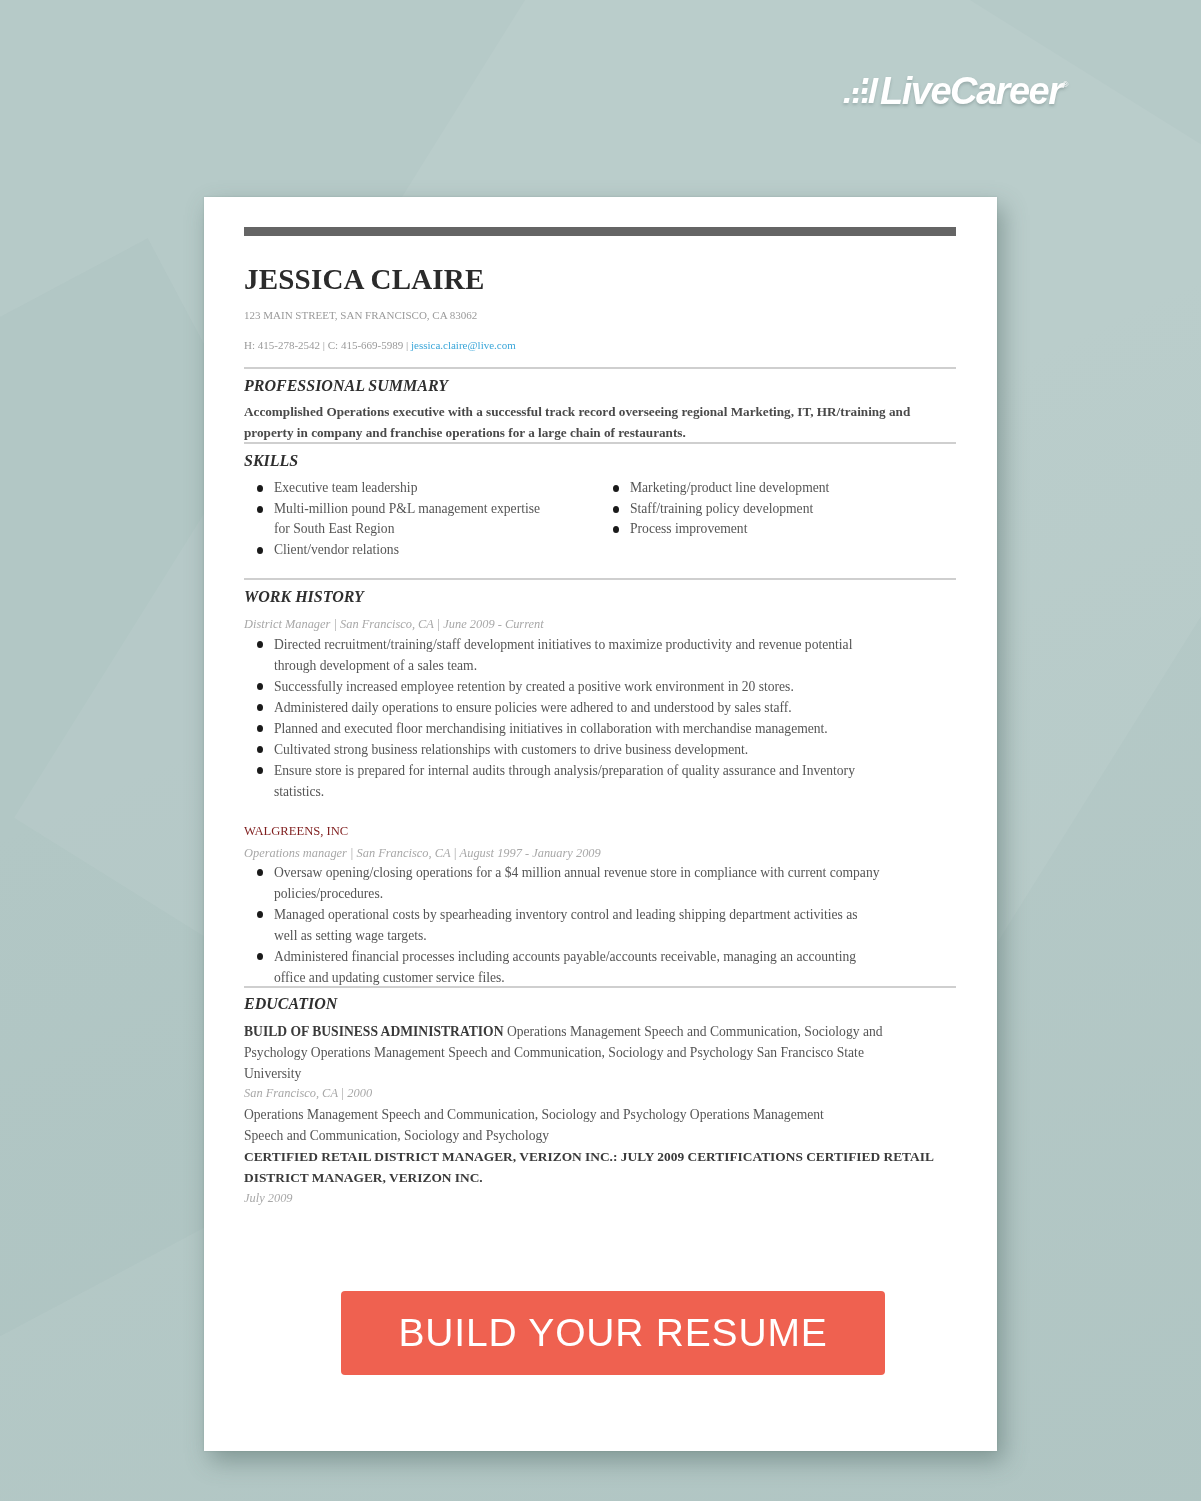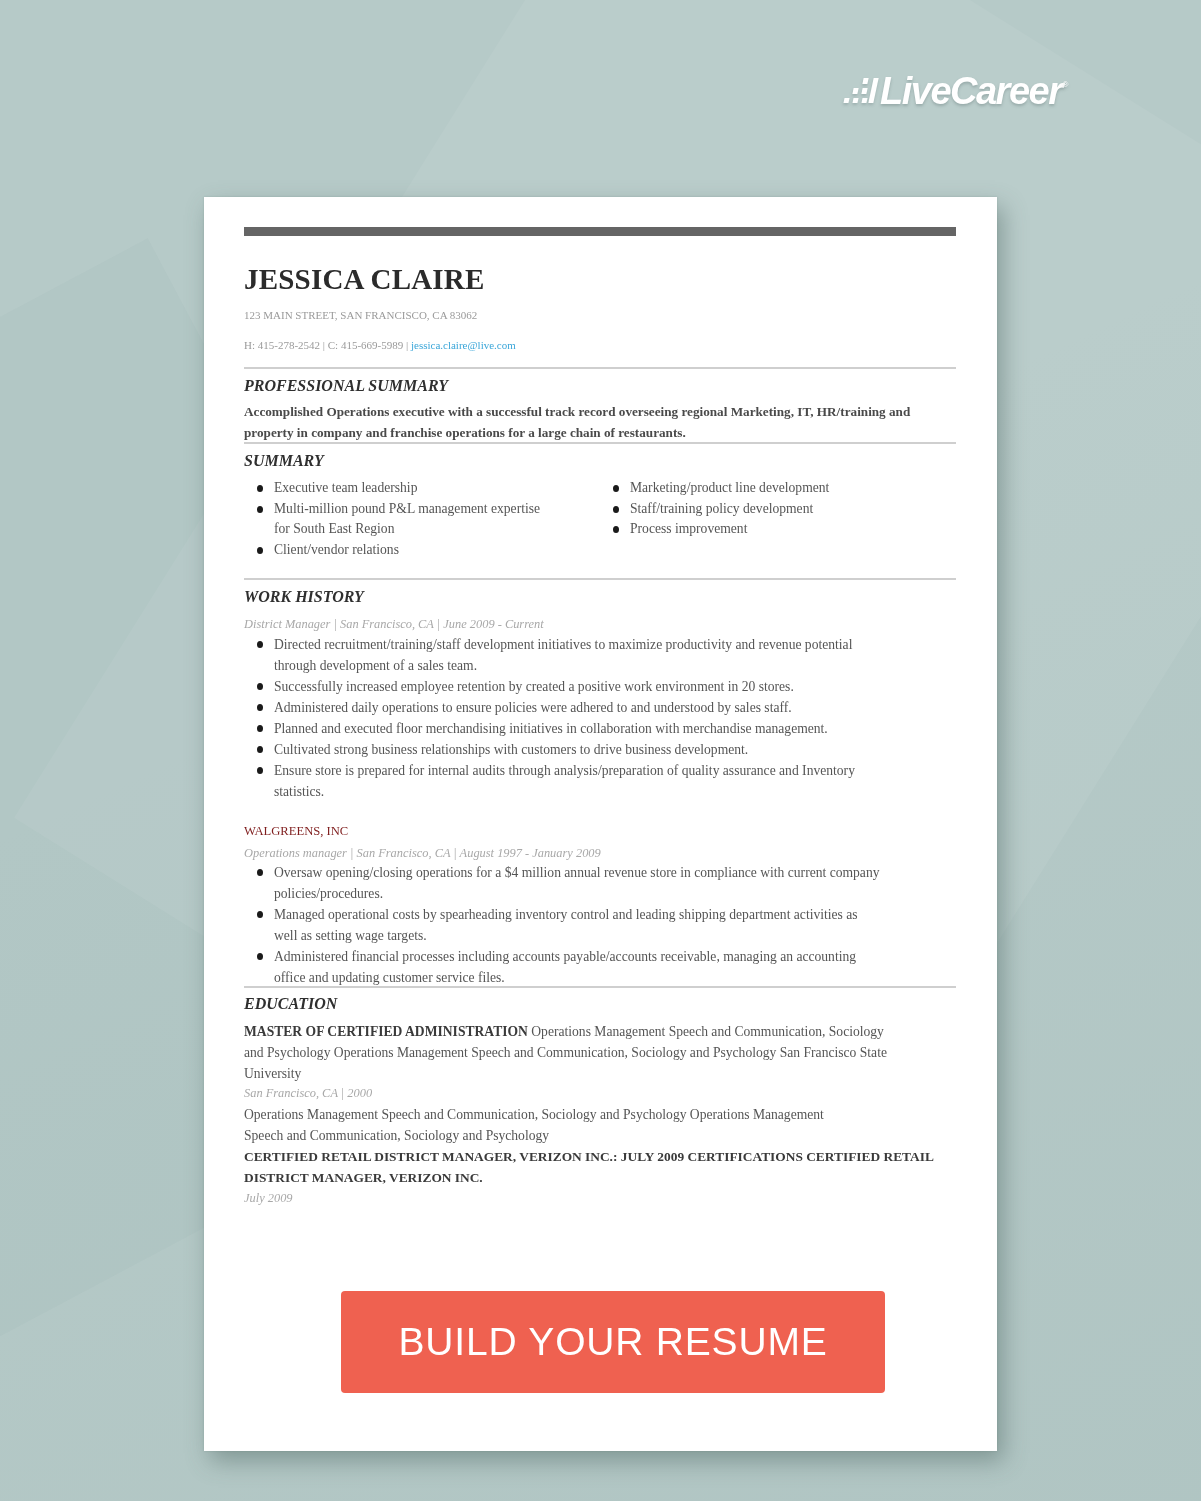--- a/index.html
+++ b/index.html
@@ -72,21 +72,21 @@
   .job-meta { position: absolute; left: 0; font-size: 12.4px; font-style: italic; color: #a8a8a8; white-space: nowrap; }
   .job-list { position: absolute; left: 0; width: 640px; font-size: 13.6px; color: #555; line-height: 21px; }
   .job-list li { margin-bottom: 0; }
   .company { position: absolute; left: 0; font-size: 12.6px; font-weight: normal; color: #7f1d1d; white-space: nowrap; }
   .edu-text { position: absolute; left: 0; width: 660px; font-size: 13.6px; color: #555; line-height: 21px; }
   .edu-text b { color: #3a3a3a; font-weight: bold; }
   .cert { position: absolute; left: 0; width: 740px; font-size: 13.4px; font-weight: bold; color: #3a3a3a; line-height: 21px; }
 
   
   .cta {
-    position: absolute; left: 341px; top: 1291px; width: 544px; height: 102px;
+    position: absolute; left: 341px; top: 1291px; width: 544px; height: 84px;
     background: #ef6150; border-radius: 4px; border: none; color: #ffffff;
     font-family: "Liberation Sans", sans-serif; font-size: 39px; letter-spacing: 0.8px;
     display: flex; align-items: center; justify-content: center; cursor: pointer;
     box-sizing: border-box; padding: 0;
   }
 </style>
 </head>
 <body>
 
 <div class="bg-shade-1"></div>
@@ -116,21 +116,21 @@
       <span>H: 415-278-2542 | C: 415-669-5989 | </span><span class="email">jessica.claire@live.com</span>
     </div>
 
     <div class="rule" style="top:170px;"></div>
 
     <div class="section-title" style="top:180px;">PROFESSIONAL SUMMARY</div>
     <div class="summary">Accomplished Operations executive with a successful track record overseeing regional Marketing, IT, HR/training and property in company and franchise operations for a large chain of restaurants.</div>
 
     <div class="rule" style="top:245px;"></div>
 
-    <div class="section-title" style="top:255px;">SUMMARY</div>
+    <div class="section-title" style="top:255px;">SKILLS</div>
     <div class="skills-col" style="left:0; width:300px;">
       <ul class="bullets">
         <li>Executive team leadership</li>
         <li>Multi-million pound P&amp;L management expertise for South East Region</li>
         <li>Client/vendor relations</li>
       </ul>
     </div>
     <div class="skills-col" style="left:356px; width:330px;">
       <ul class="bullets">
         <li>Marketing/product line development</li>
@@ -156,21 +156,21 @@
     <div class="job-meta" style="top:649px;">Operations manager | San Francisco, CA | August 1997 - January 2009</div>
     <ul class="bullets job-list" style="top:665px;">
       <li>Oversaw opening/closing operations for a $4 million annual revenue store in compliance with current company policies/procedures.</li>
       <li>Managed operational costs by spearheading inventory control and leading shipping department activities as well as setting wage targets.</li>
       <li>Administered financial processes including accounts payable/accounts receivable, managing an accounting office and updating customer service files.</li>
     </ul>
 
     <div class="rule" style="top:789px;"></div>
 
     <div class="section-title" style="top:798px;">EDUCATION</div>
-    <div class="edu-text" style="top:824px;"><b>MASTER OF CERTIFIED ADMINISTRATION</b><span> Operations Management Speech and Communication, Sociology and Psychology Operations Management Speech and Communication, Sociology and Psychology San Francisco State University</span></div>
+    <div class="edu-text" style="top:824px;"><b>BUILD OF BUSINESS ADMINISTRATION</b><span> Operations Management Speech and Communication, Sociology and Psychology Operations Management Speech and Communication, Sociology and Psychology San Francisco State University</span></div>
     <div class="job-meta" style="top:889px;">San Francisco, CA | 2000</div>
     <div class="edu-text" style="top:907px; width:590px;">Operations Management Speech and Communication, Sociology and Psychology Operations Management Speech and Communication, Sociology and Psychology</div>
     <div class="cert" style="top:949px;">CERTIFIED RETAIL DISTRICT MANAGER, VERIZON INC.: JULY 2009 CERTIFICATIONS CERTIFIED RETAIL DISTRICT MANAGER, VERIZON INC.</div>
     <div class="job-meta" style="top:994px;">July 2009</div>
   </div>
 </div>
 
 <button class="cta">BUILD YOUR RESUME</button>
 
 </body></html>

